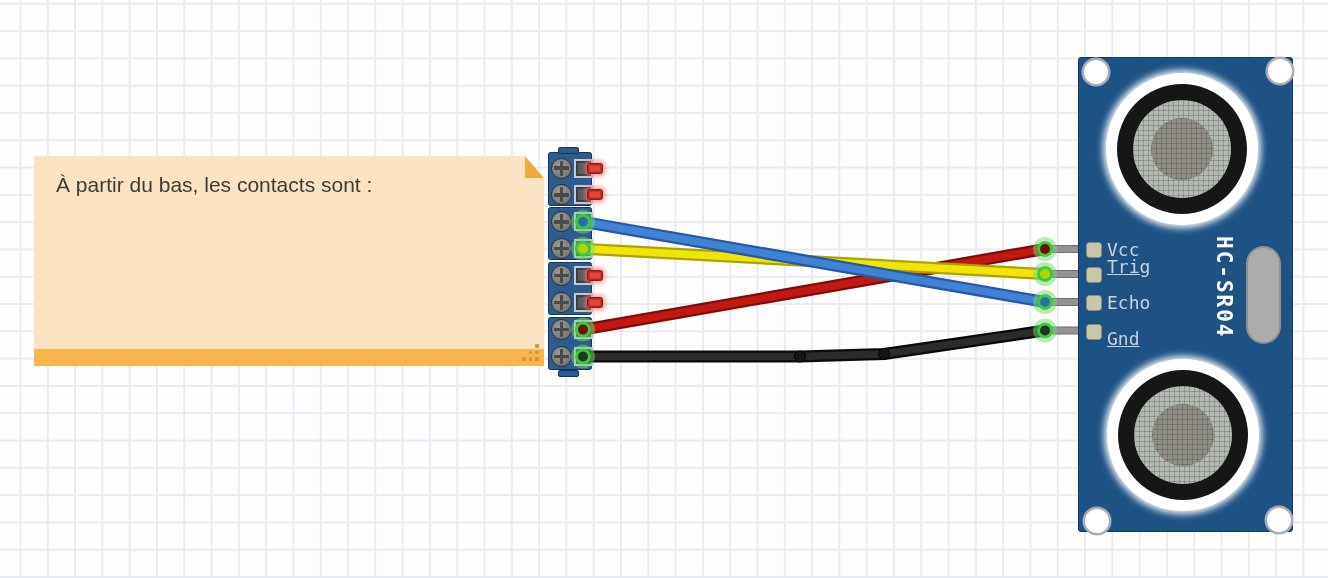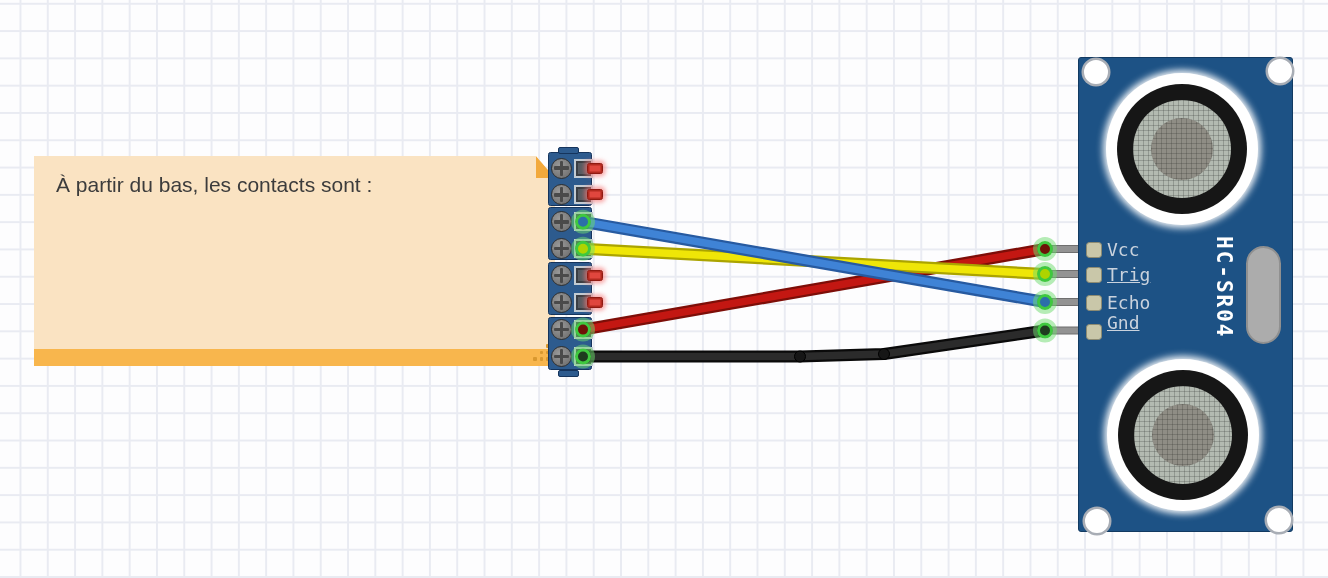--- a/index.html
+++ b/index.html
@@ -14,21 +14,20 @@
     background-image:
       linear-gradient(to right,#E9EBF2 1.5px,transparent 1.5px),
       linear-gradient(to bottom,#E9EBF2 1.5px,transparent 1.5px);
     background-size:27.3px 27.3px;
     background-position:19.5px 2.8px;
   }
   
   .note{
     position:absolute;left:34px;top:156px;width:510px;height:210px;
     clip-path:polygon(0 0,calc(100% - 19px) 0,100% 22px,100% 100%,0 100%);
-    padding-left:11px;
   }
   .note-fold{
     position:absolute;right:0;top:0;width:19px;height:22px;
     clip-path:polygon(0 0,100% 100%,0 100%);
   }
   .note-text{
     position:absolute;left:22px;top:13px;right:30px;
     font-size:21px;line-height:31px;color:#3C3C3C;
   }
   .note-bar{position:absolute;left:0;bottom:0;width:100%;height:17px;}
@@ -228,24 +227,24 @@
       <div class="t-white"></div>
       <div class="t-black"></div>
       <div class="t-mesh"></div>
       <div class="t-inner"></div>
     </div>
 
     <div id="pin-rows">
         <div class="pad" style="top: 184px;"></div>
         <div class="pin-label" style="top: 184px;">Vcc</div>
         <div class="pad" style="top: 209px;"></div>
-        <div class="pin-label" style="top: 209px; text-decoration: underline;">Trig</div>
+        <div class="pin-label" style="top: 201px; text-decoration: underline;">Trig</div>
         <div class="pad" style="top: 237px;"></div>
         <div class="pin-label" style="top: 237px;">Echo</div>
         <div class="pad" style="top: 265.5px;"></div>
-        <div class="pin-label" style="top: 257px; text-decoration: underline;">Gnd</div>
+        <div class="pin-label" style="top: 273px; text-decoration: underline;">Gnd</div>
       </div>
 
     <div class="board-title">HC-SR04</div>
     <div class="crystal"></div>
   </div>
 
 </div>
 
 </body></html>

